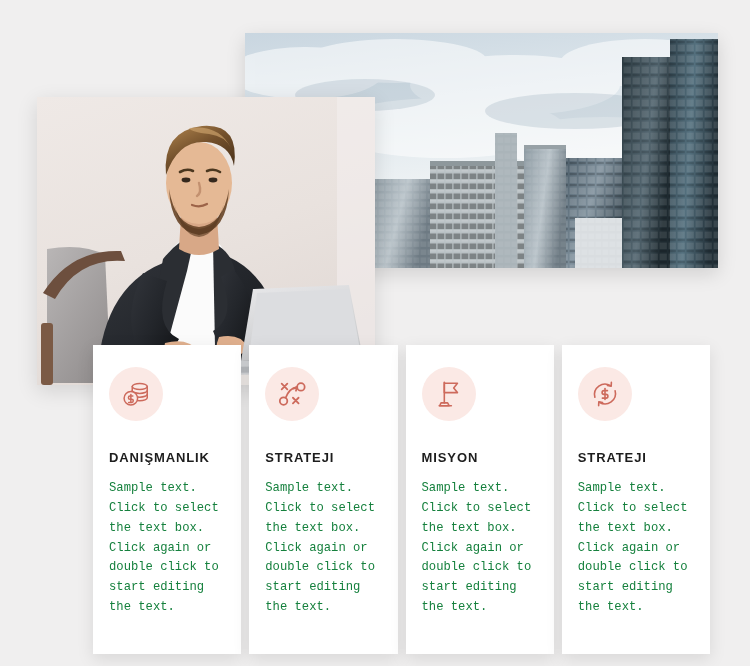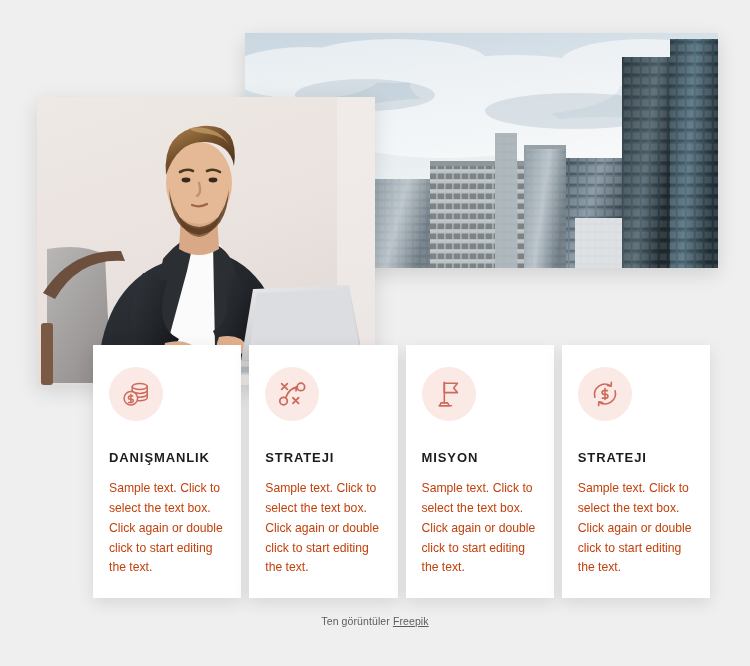--- a/index.html
+++ b/index.html
@@ -54,21 +54,21 @@
     top: 345px;
     width: 617px;
     display: flex;
     gap: 8px;
   }
 
   .card {
     width: 151px;
     background: #ffffff;
     box-shadow: 0 5px 16px rgba(0,0,0,0.10);
-    padding: 22px 16px 20px 16px;
+    padding: 22px 16px 36px 16px;
     box-sizing: border-box;
     min-height: 252px;
   }
 
   .icon-circle {
     width: 54px;
     height: 54px;
     border-radius: 50%;
     background: #fbe9e5;
     display: flex;
@@ -87,22 +87,23 @@
     font-weight: bold;
     letter-spacing: 0.9px;
     color: #1d1d1d;
     margin: 0 0 14px 0;
     line-height: 1.1;
   }
 
   .card-body {
     font-size: 12.2px;
     line-height: 1.62;
-    color: #c2410c;
+    color: #15803d;
     margin: 0;
+    font-family: Liberation Mono, monospace;
   }
 
   
   .credit {
     position: absolute;
     left: 0;
     right: 0;
     top: 615px;
     text-align: center;
     font-size: 10.5px;
@@ -368,17 +369,14 @@
           <path d="M16 10.2v11.6"></path>
           <path d="M18.6 12.4h-3.7a2 2 0 000 4h2.2a2 2 0 010 4h-3.9"></path>
         </svg>
       </div>
       <h3 class="card-title">STRATEJI</h3>
       <p class="card-body">Sample text. Click to select the text box. Click again or double click to start editing the text.</p>
     </div>
 
   </div>
 
-  <div class="credit">
-    <span>Ten görüntüler </span><a class="credit-link" href="#">Freepik</a>
-  </div>
 
 </div>
 
 </body></html>

